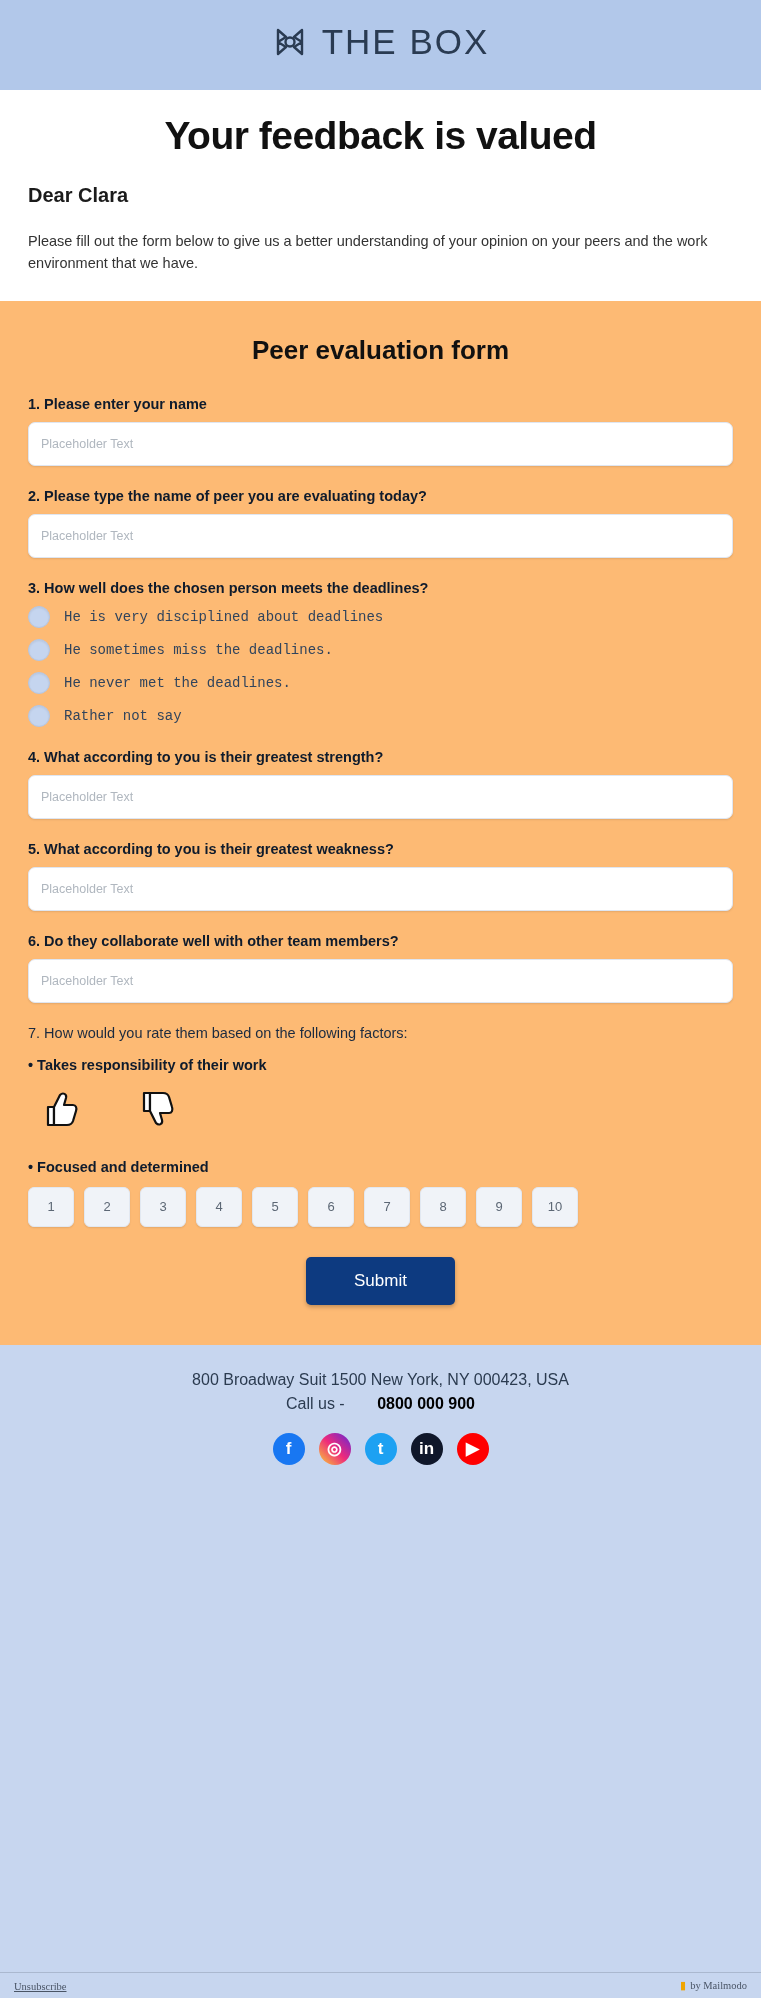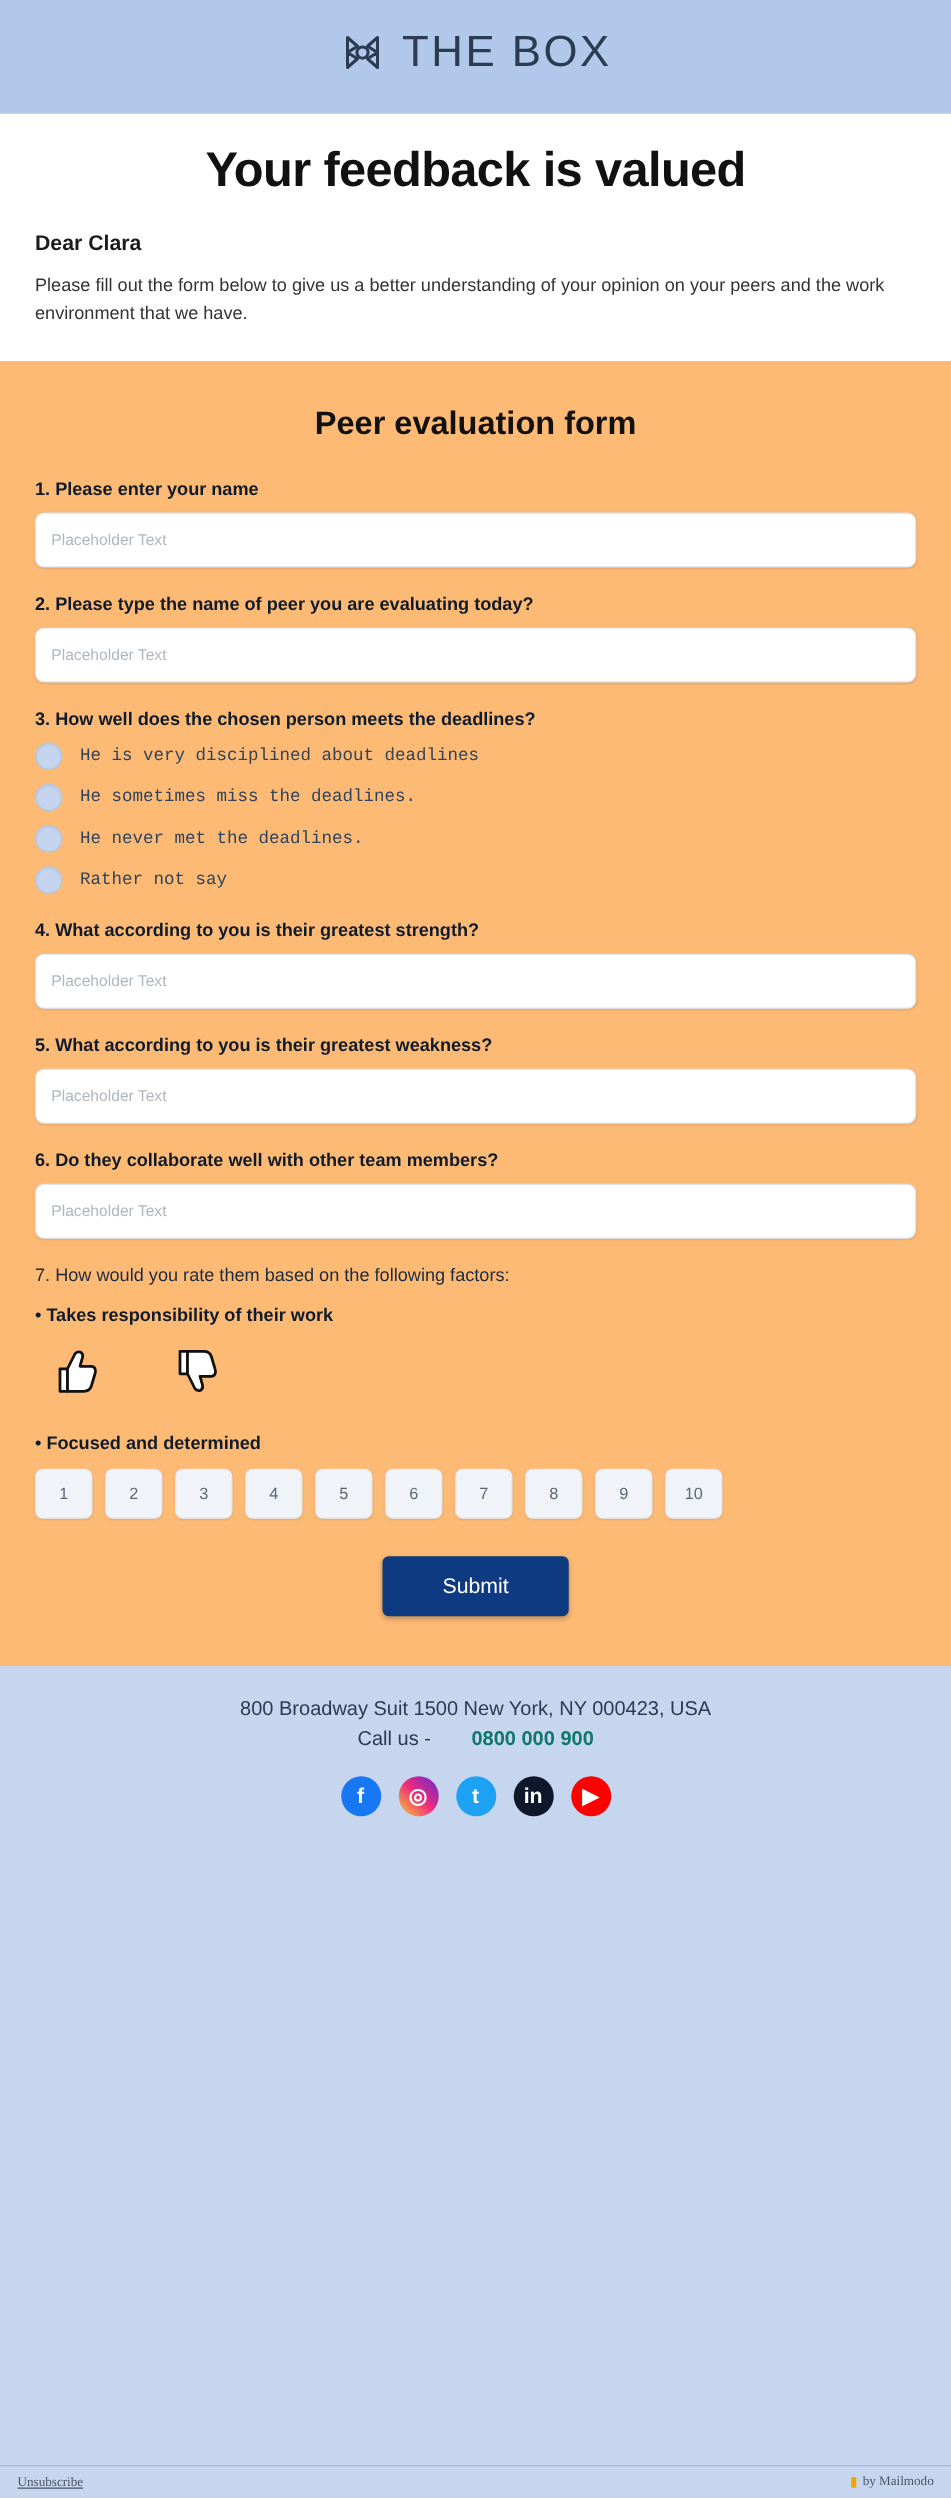--- a/index.html
+++ b/index.html
@@ -48,24 +48,24 @@
   }
   .intro h1 {
     margin: 0 0 26px 0;
     font-size: 39px;
     font-weight: bold;
     text-align: center;
     color: #111111;
     letter-spacing: -0.5px;
   }
   .greeting {
-    font-size: 17px;
+    font-size: 20px;
     font-weight: bold;
     color: #1b1b1b;
-    margin: 0 0 14px 0;
+    margin: 0 0 24px 0;
   }
   .intro-copy {
     font-size: 14.5px;
     line-height: 1.5;
     color: #333333;
     margin: 0;
   }
   
   .form-band {
     background: #fdba74;
@@ -180,21 +180,21 @@
   .footer {
     background: #c7d6ef;
     padding: 26px 20px 14px 20px;
     text-align: center;
   }
   .footer-line {
     font-size: 16px;
     color: #2b3b50;
     margin: 0 0 6px 0;
   }
-  .footer-line b { color: #0f766e; padding-left: 28px; }
+  .footer-line b { color: #000000; padding-left: 28px; }
   .social-row {
     display: flex;
     justify-content: center;
     gap: 14px;
     margin-top: 20px;
   }
   .social {
     width: 32px;
     height: 32px;
     border-radius: 50%;

